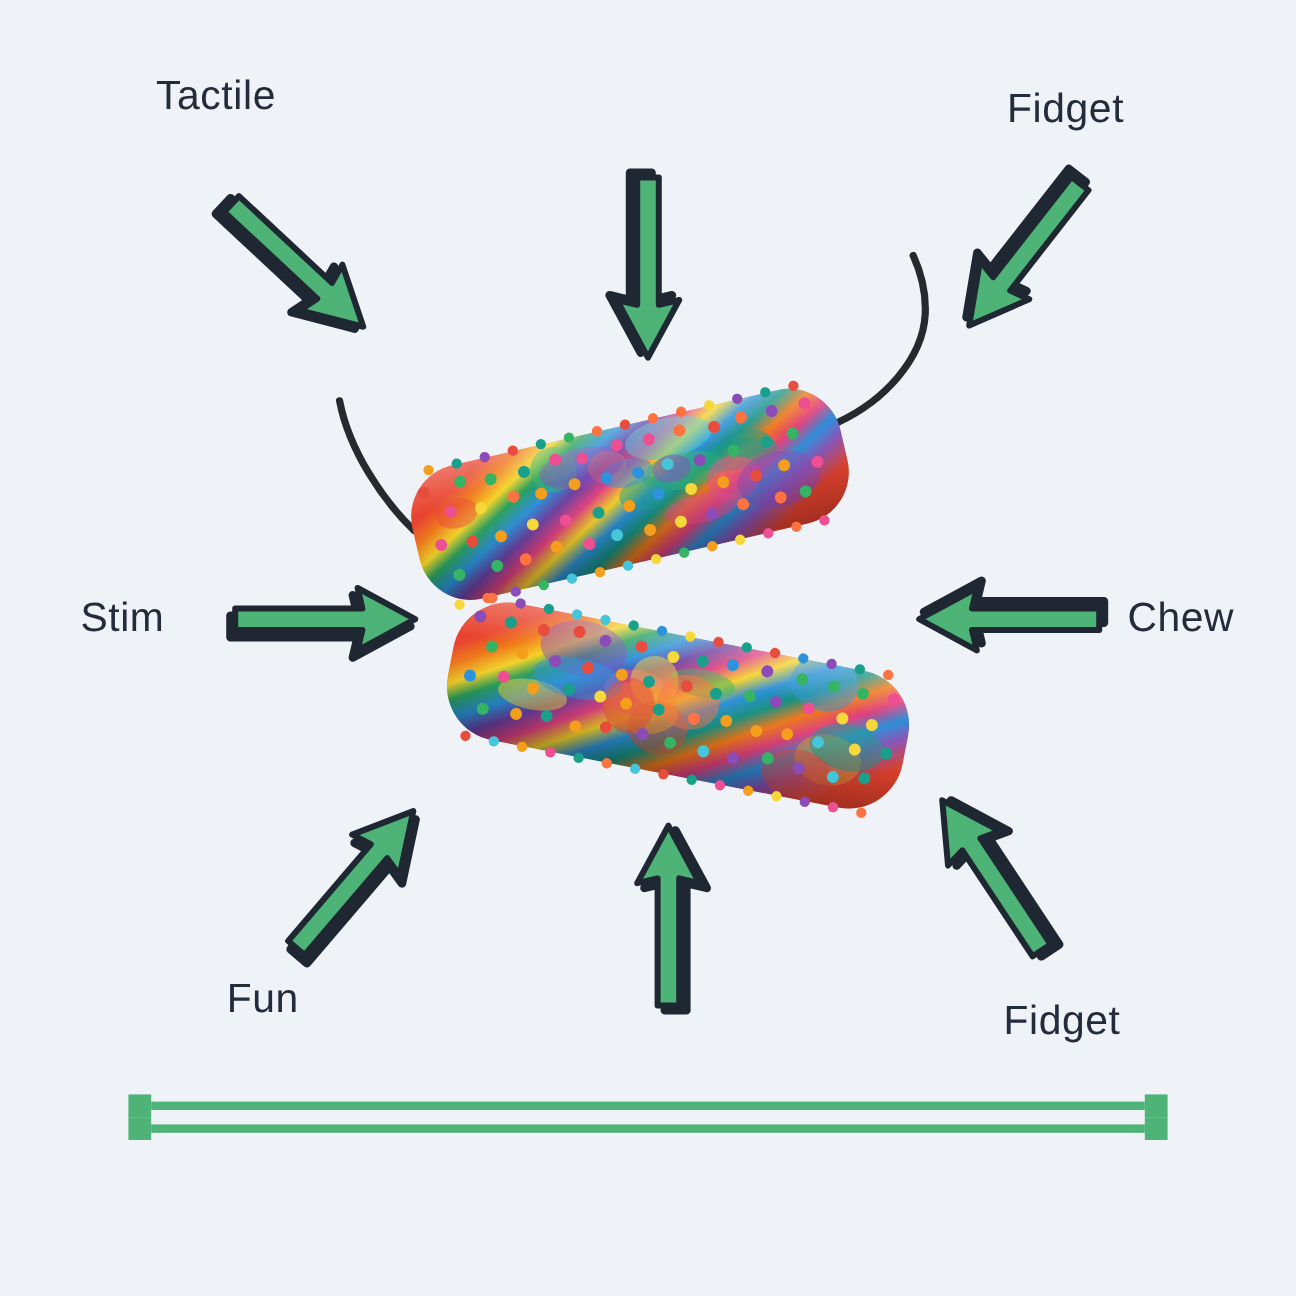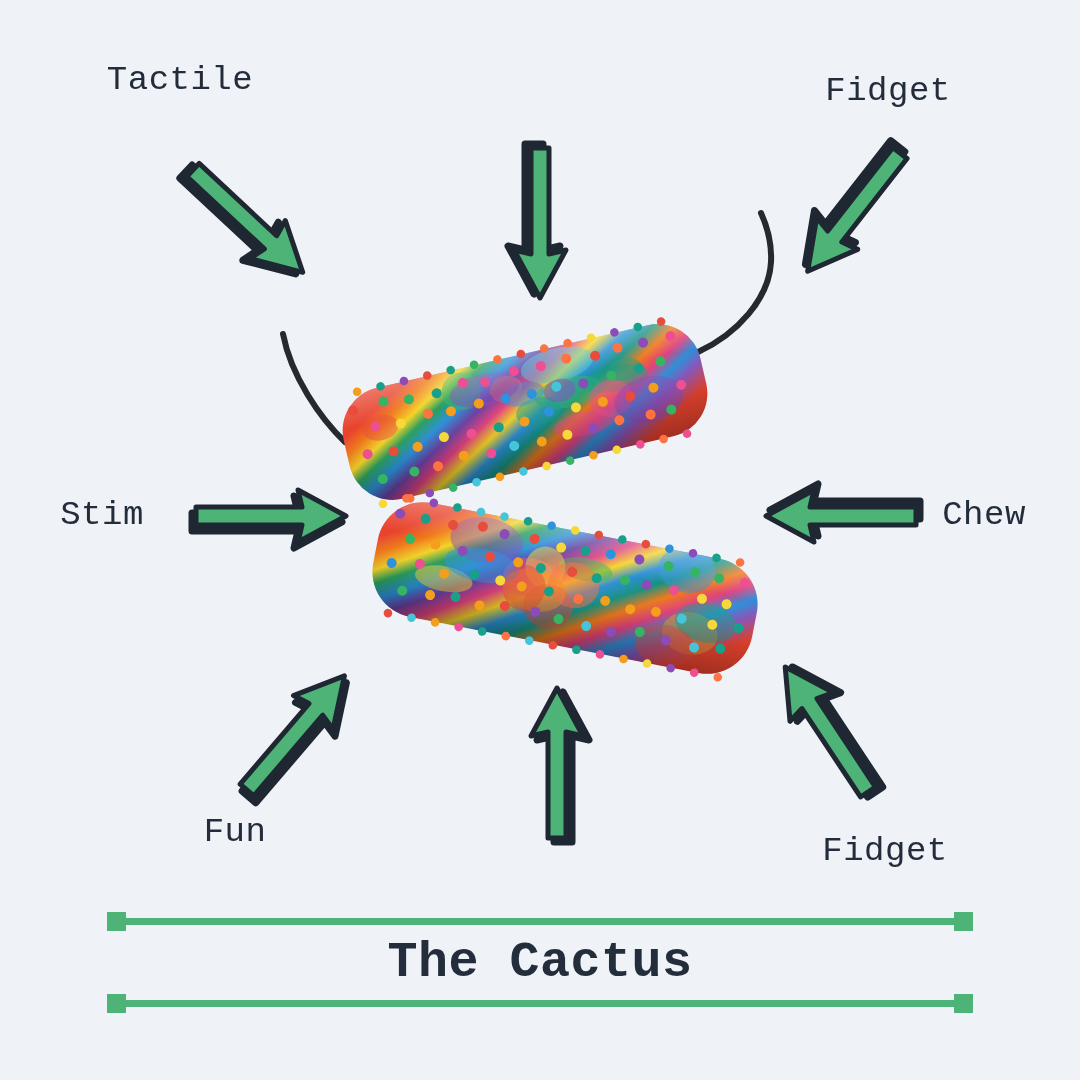--- a/index.html
+++ b/index.html
@@ -1,19 +1,19 @@
 <!DOCTYPE html>
 <html style="--bg: #eff2f7; --green: #4db377; --dark: #1f2733; --text: #232c3a; --title: #242d3c; --cord: #26292d;"><head>
 <meta charset="utf-8">
 <style>
   html,body{margin:0;padding:0;background:#eff2f7;}
   .canvas{
     position:relative;width:1080px;height:1080px;overflow:hidden;
     background:var(--bg,#eff2f7);
-    font-family:Liberation Mono, monospace;
+    font-family:Liberation Sans, sans-serif;
   }
   svg.scene{position:absolute;left:0;top:0;width:1080px;height:1080px;display:block;}
   .feature-label{
     position:absolute;transform:translateX(-50%);
     font-size:34px;font-weight:500;letter-spacing:.5px;white-space:nowrap;
     color:var(--text,#232c3a);
   }
   .arrow-back{fill:var(--dark,#1f2733);stroke:var(--dark,#1f2733);stroke-width:7;stroke-linejoin:round;}
   .arrow-front{fill:var(--green,#4db377);stroke:var(--dark,#1f2733);stroke-width:5;stroke-linejoin:round;}
   .cord{fill:none;stroke:var(--cord,#26292d);stroke-width:6;stroke-linecap:round;}
@@ -309,30 +309,29 @@
     <g class="arrow" transform="translate(868,792) rotate(-123.5)">
       <use class="arrow-back" href="#arrowShape" transform="translate(-4,6)"></use>
         <use class="arrow-front" href="#arrowShape"></use>
     </g>
   </svg>
 
   <div class="feature-label" style="left:180px;top:61px">Tactile</div>
   <div class="feature-label" style="left:888px;top:72px">Fidget</div>
   <div class="feature-label" style="left:102px;top:496px">Stim</div>
   <div class="feature-label" style="left:984px;top:496px">Chew</div>
-  <div class="feature-label" style="left:235px;top:813px">Fun</div>
+  <div class="feature-label" style="left:219px;top:813px">Fun</div>
   <div class="feature-label" style="left:885px;top:832px">Fidget</div>
 
   <div class="title-block">
     <div class="accent-line">
       <div class="cap"></div>
       <div class="bar"></div>
       <div class="cap"></div>
     </div>
-    <div class="title-text">The Cactus</div>
     <div class="accent-line">
       <div class="cap"></div>
       <div class="bar"></div>
       <div class="cap"></div>
     </div>
   </div>
 
 </div>
 
 </body></html>

